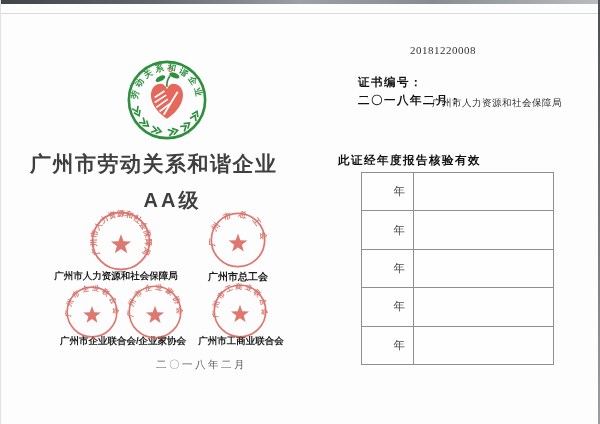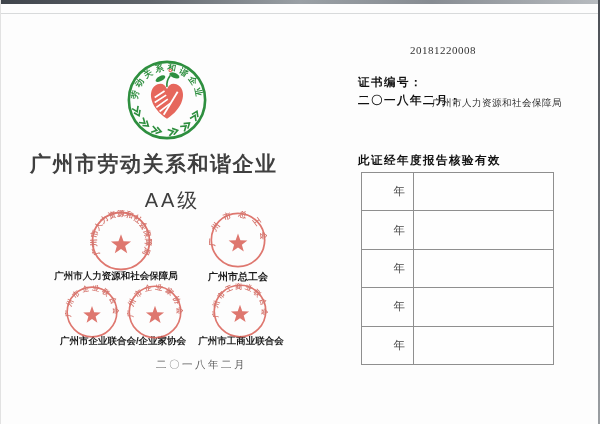--- a/index.html
+++ b/index.html
@@ -25,21 +25,21 @@
   .leaf path { stroke:#2e8f3f; stroke-width:2; fill:none; }
   .heart { fill:#e6675c; }
   .hand-lines { stroke:#ffffff; stroke-width:2; fill:none; }
   .hand-split { stroke:#ffffff; stroke-width:2.2; fill:none; }
   .sprout-stem { stroke:#2e8f3f; stroke-width:2; fill:none; }
   .sprout-leaf { fill:#2e8f3f; }
 
   .title-1 { position:absolute; left:30px; top:150px; width:285px; text-align:left;
     font-size:21px; font-weight:600; color:#3f3f3f; letter-spacing:1.5px; }
   .title-2 { position:absolute; left:30px; top:187px; width:285px; text-align:center;
-    font-size:20px; font-weight:400; color:#3f3f3f; letter-spacing:3px; }
+    font-size:20px; font-weight:700; color:#3f3f3f; letter-spacing:3px; }
 
   .stamp { position:absolute; opacity:0.82; }
   .seal-ring { fill:none; stroke:#d85a50; stroke-width:3; }
   .seal-star { fill:#d85a50; }
   .seal-text { fill:#cc584f; font-weight:bold; }
   .seal-t13 { font-size:12.5px; letter-spacing:0.5px; }
   .seal-t6  { font-size:13.5px; letter-spacing:11px; }
   .seal-t8  { font-size:13px;   letter-spacing:5px; }
   .seal-t9  { font-size:12.5px; letter-spacing:4px; }
 
@@ -54,21 +54,21 @@
 
   
   .field-label { position:absolute; font-size:11.5px; font-weight:bold; color:#111;
     letter-spacing:1.5px; }
   .cert-no-label   { left:358px; top:38px;margin-top:37px; }
   .cert-no-value   { position:absolute; left:410px; top:44px; font-family:"Liberation Serif",serif;
     font-size:11px; color:#333; letter-spacing:0.5px; }
   .holder-label    { left:358px; top:93px; }
   .holder-value    { position:absolute; left:432px; top:97px; font-family:"Liberation Serif",serif;
     font-size:9.5px; color:#2e2e2e; letter-spacing:0.5px; }
-  .validity-note   { left:358px; top:153px; }
+  .validity-note   { left:338px; top:153px; }
 
   .year-table { position:absolute; left:361px; top:172px; width:193px; height:193px;
     border:1px solid #8f8f8f; display:flex; flex-direction:column; background:#fefefe; }
   .year-row { flex:1; display:flex; }
   .year-row + .year-row { border-top:1px solid #8f8f8f; }
   .year-cell-left { width:52px; border-right:1px solid #8f8f8f; display:flex;
     align-items:center; justify-content:flex-end; padding-right:8px;
     color:#4d4d4d; font-size:11.5px; }
   .year-cell-right { flex:1; }
 </style>

